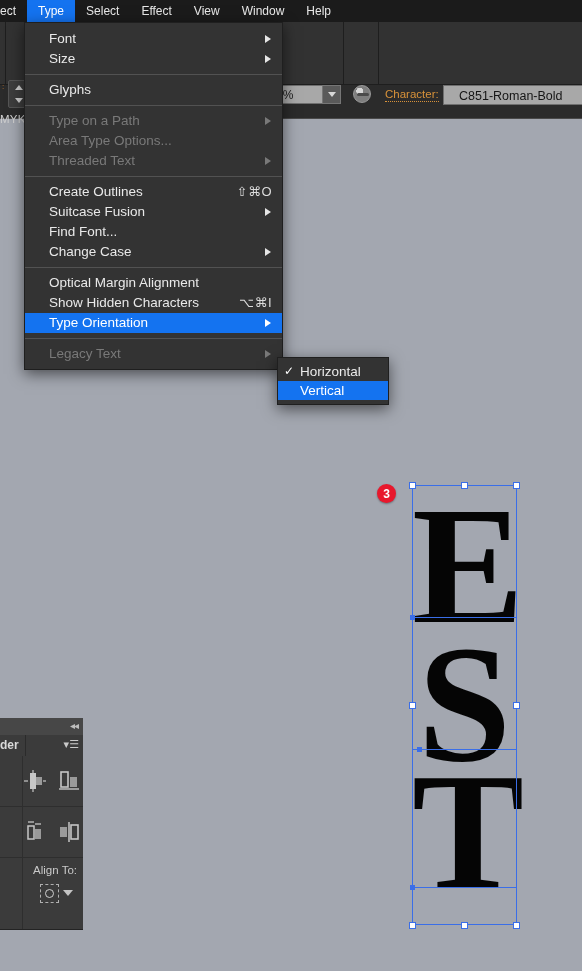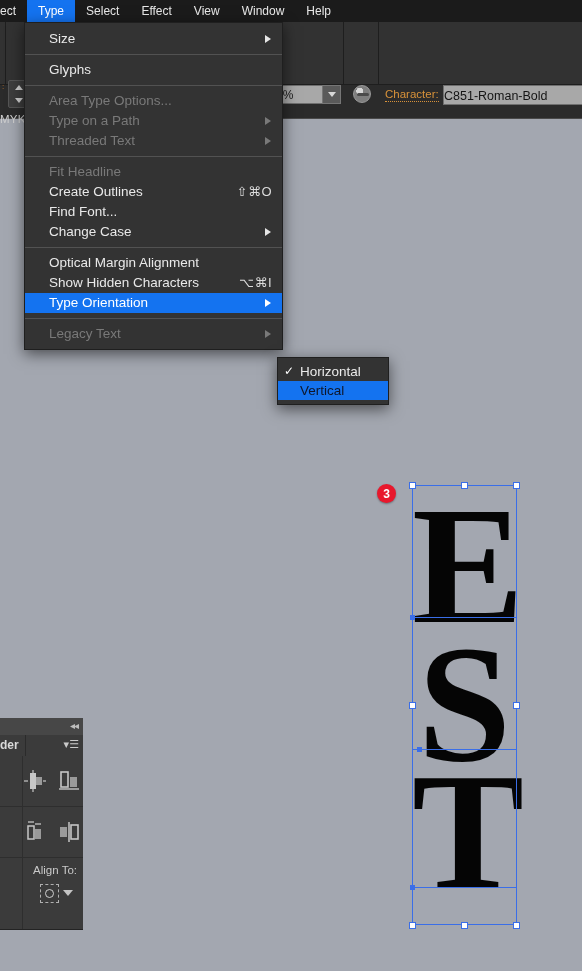--- a/index.html
+++ b/index.html
@@ -55,21 +55,21 @@
     border:1px solid #9a9a9a;box-sizing:border-box;
   }
   .globe::before{content:"";position:absolute;left:3px;top:7px;width:12px;height:3px;background:#4a4a4a;border-radius:2px;}
   .char-label{
     position:absolute;left:385px;top:66px;font-size:11.5px;color:#d8923a;
     border-bottom:1px dotted #d8923a;padding-bottom:1px;
   }
   .char-field{
     position:absolute;left:443px;top:63px;width:139px;height:20px;
     background:#a8a8a8;color:#151515;font-size:12.5px;line-height:20px;
-    padding-left:0;box-sizing:border-box;border:1px solid #6f6f6f;border-right:none;
+    padding-left:15px;box-sizing:border-box;border:1px solid #6f6f6f;border-right:none;
     font-family:"Liberation Sans",sans-serif;
   }
   .cmyk{position:absolute;left:0;top:91px;font-size:11.5px;color:#cfcfcf;letter-spacing:.2px;}
 
   
   #ruler{position:absolute;left:0;top:105px;width:582px;height:13px;background:#2e2e2e;border-bottom:1px solid #4a4a4a;overflow:hidden;}
   #ruler .tick{position:absolute;bottom:0;width:1px;background:#8a8a8a;}
   #ruler .tick.major{height:12px;}
   #ruler .tick.minor{height:4px;}
   #ruler .tick.dot{height:12px;background:none;border-left:1px dotted #9a9a9a;}
@@ -99,21 +99,21 @@
   .mdiv{height:1px;background:#525252;margin:5px 0 5px 0;}
 
   
   #submenu{
     position:absolute;left:277px;top:357px;width:112px;
     background:#333333;border:1px solid #1f1f1f;
     box-shadow:0 4px 14px rgba(0,0,0,.55);
     padding:4px 0 4px 0;z-index:80;box-sizing:border-box;
   }
   .smi{height:19px;line-height:19px;padding-left:22px;font-size:13.5px;color:#eaeaea;position:relative;white-space:nowrap;}
-  .smi.sel{background:#1473f0;color:#0f172a;}
+  .smi.sel{background:#1473f0;color:#ffffff;}
   .smi .chk{position:absolute;left:6px;top:0;font-size:12px;color:#fff;}
 
   
   #alignpanel{
     position:absolute;left:0;top:718px;width:83px;height:212px;
     background:#3b3b3b;border-right:1px solid #232323;border-bottom:1px solid #232323;z-index:40;
     box-sizing:border-box;
   }
   #ap-top{position:absolute;left:0;top:0;width:83px;height:17px;background:#474747;border-bottom:1px solid #2e2e2e;}
   .collapse-ic{position:absolute;right:5px;top:3px;color:#bdbdbd;font-size:10px;line-height:10px;letter-spacing:-1px;}
@@ -256,30 +256,31 @@
     <div class="tick major" style="left: 235px;"></div>
     <div class="tick major" style="left: 124px;"></div>
     <div class="tick dot" style="left: 389px;"></div>
     <div class="lbl" style="left: 14px;">1/2</div>
     <div class="lbl" style="left: 346px;">2</div>
     <div class="lbl" style="left: 457px;">1/2</div>
     <div class="lbl" style="left: 573px;">3</div>
   </div>
 
 <div id="typemenu">
+    <div class="mi"><span>Font</span><span class="caret"></span></div>
     <div class="mi"><span>Size</span><span class="caret"></span></div>
     <div class="mdiv"></div>
     <div class="mi"><span>Glyphs</span></div>
     <div class="mdiv"></div>
+    <div class="mi disabled"><span>Type on a Path</span><span class="caret"></span></div>
     <div class="mi disabled"><span>Area Type Options...</span></div>
-    <div class="mi disabled"><span>Type on a Path</span><span class="caret"></span></div>
     <div class="mi disabled"><span>Threaded Text</span><span class="caret"></span></div>
     <div class="mdiv"></div>
-    <div class="mi disabled"><span>Fit Headline</span></div>
     <div class="mi"><span>Create Outlines</span><span class="shortcut">⇧⌘O</span></div>
+    <div class="mi"><span>Suitcase Fusion</span><span class="caret"></span></div>
     <div class="mi"><span>Find Font...</span></div>
     <div class="mi"><span>Change Case</span><span class="caret"></span></div>
     <div class="mdiv"></div>
     <div class="mi"><span>Optical Margin Alignment</span></div>
     <div class="mi"><span>Show Hidden Characters</span><span class="shortcut">⌥⌘I</span></div>
     <div class="mi sel"><span>Type Orientation</span><span class="caret"></span></div>
     <div class="mdiv"></div>
     <div class="mi disabled"><span>Legacy Text</span><span class="caret"></span></div>
   </div>
 

